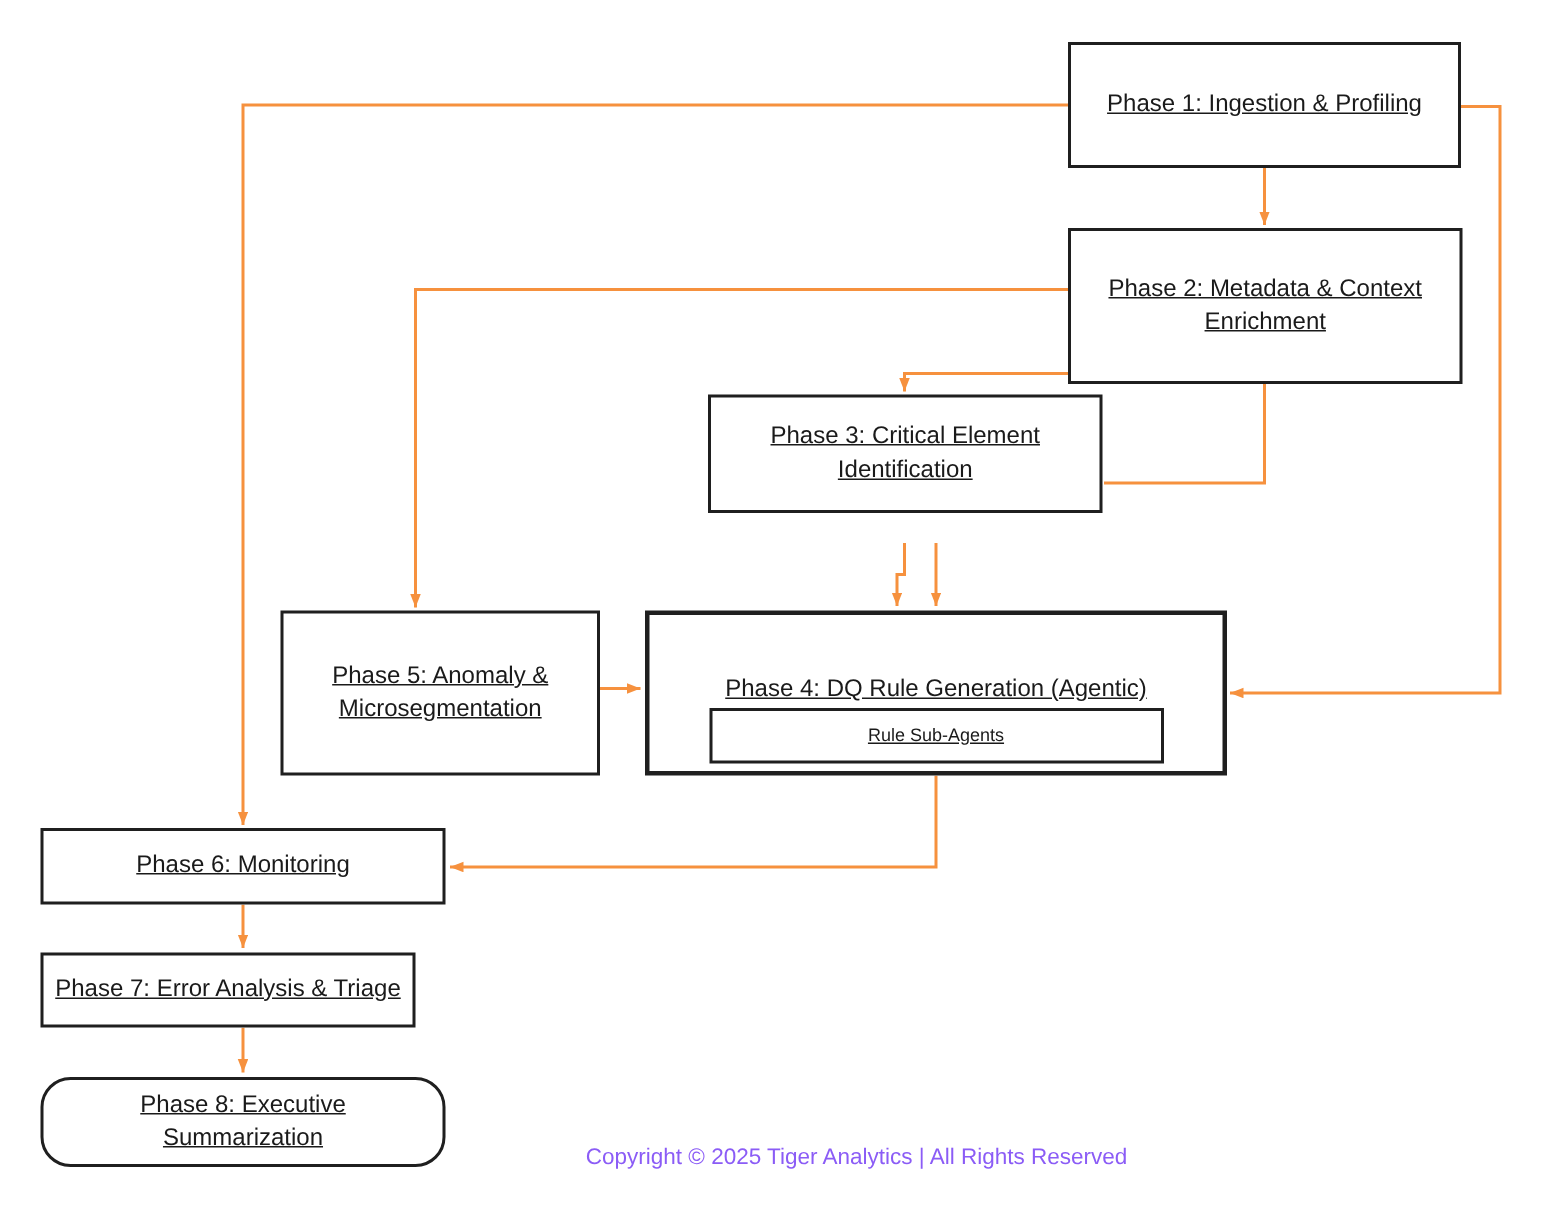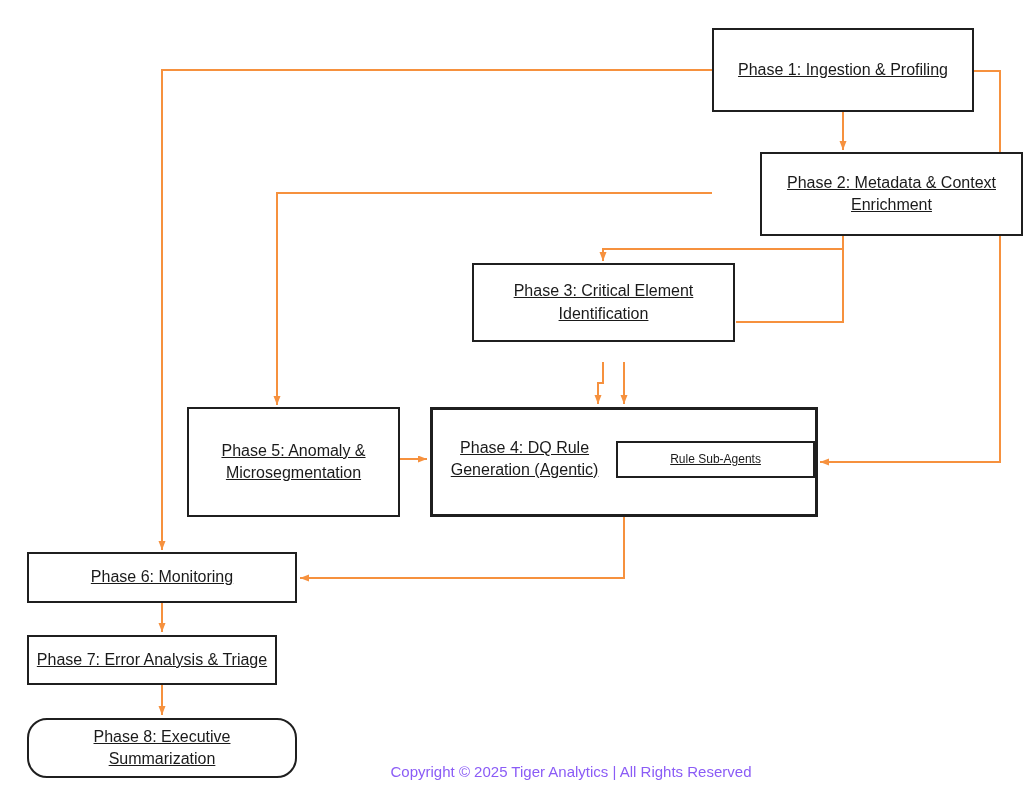--- a/index.html
+++ b/index.html
@@ -32,28 +32,28 @@
     display: flex;
     align-items: center;
     justify-content: center;
     text-align: center;
     font-size: 16px;
     line-height: 1.38;
   }
   .node .lbl { display: inline-block; text-decoration: underline; }
 
   .phase1 { left: 712px; top: 28px;  width: 262px; height: 84px; }
-  .phase2 { left: 712px; top: 152px; width: 263px; height: 84px; margin-left: 48px; }
+  .phase2 { left: 712px; top: 152px; width: 263px; height: 104px; }
   .phase2 .lbl { max-width: 235px; }
   .phase3 { left: 472px; top: 263px; width: 263px; height: 79px; }
   .phase3 .lbl { max-width: 215px; }
   .phase4 {
     left: 430px; top: 407px; width: 388px; height: 110px;
     border-width: 3px;
-    flex-direction: row;
+    flex-direction: column;
     justify-content: flex-end;
     padding-bottom: 5px;
   }
   .phase4 .lbl { margin-bottom: 1px; }
   .sub-node {
     box-sizing: border-box;
     width: 303px; height: 37px;
     border: 2px solid #1f1f1f;
     background: #ffffff;
     display: flex;

